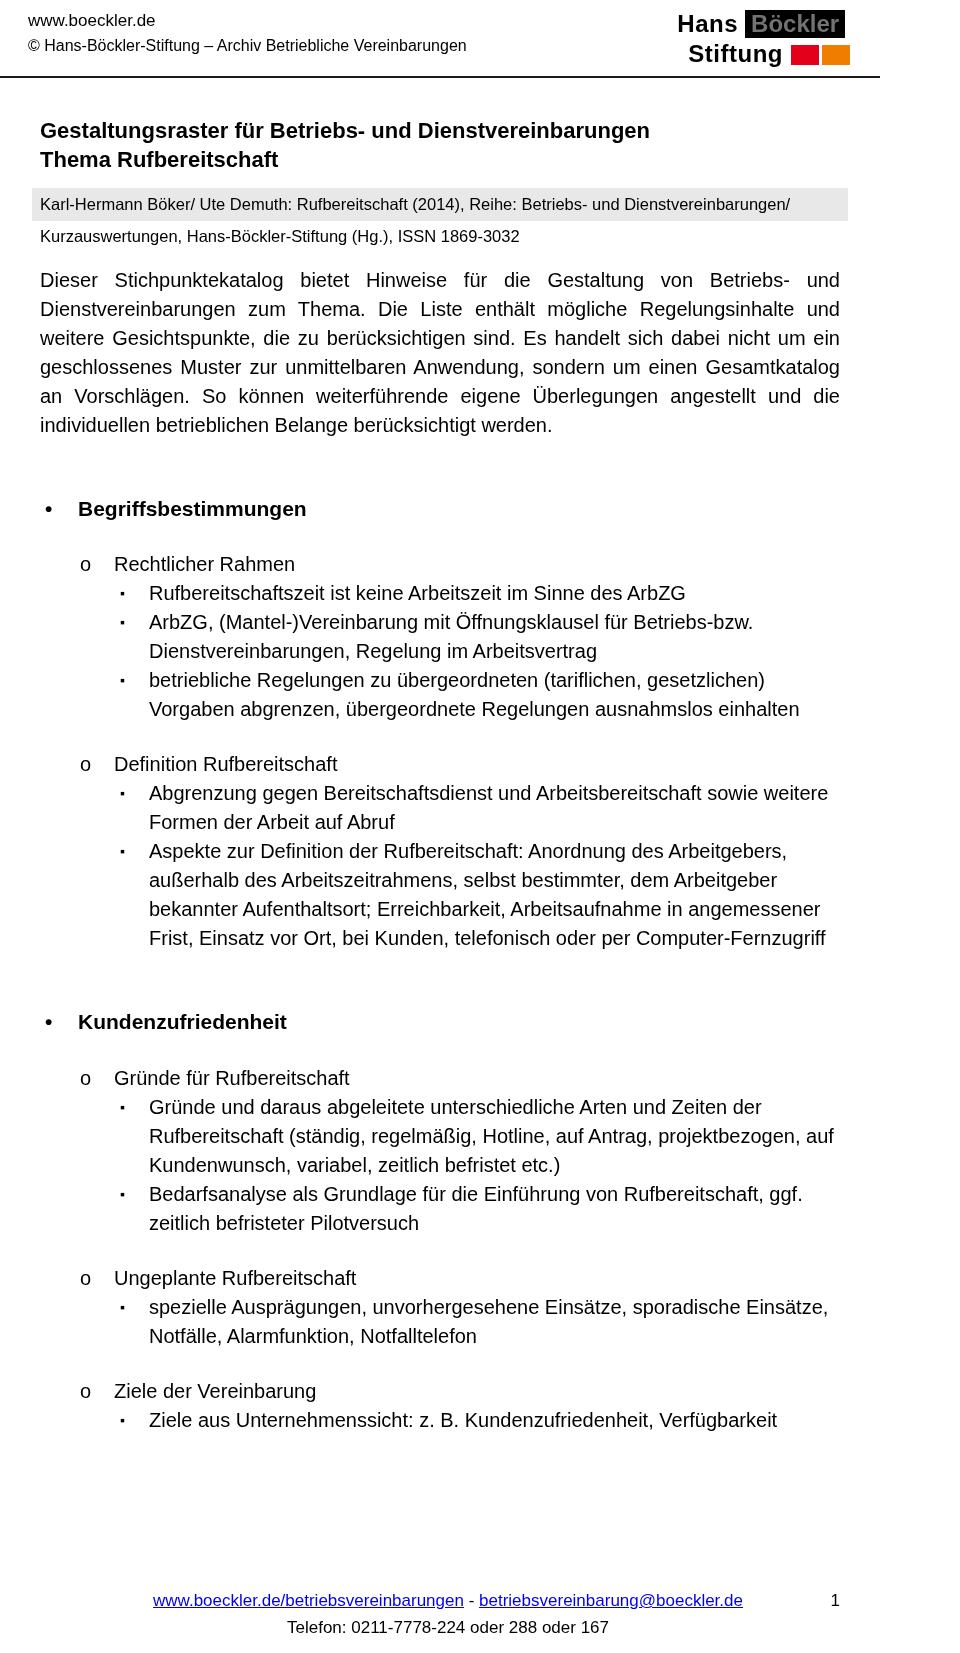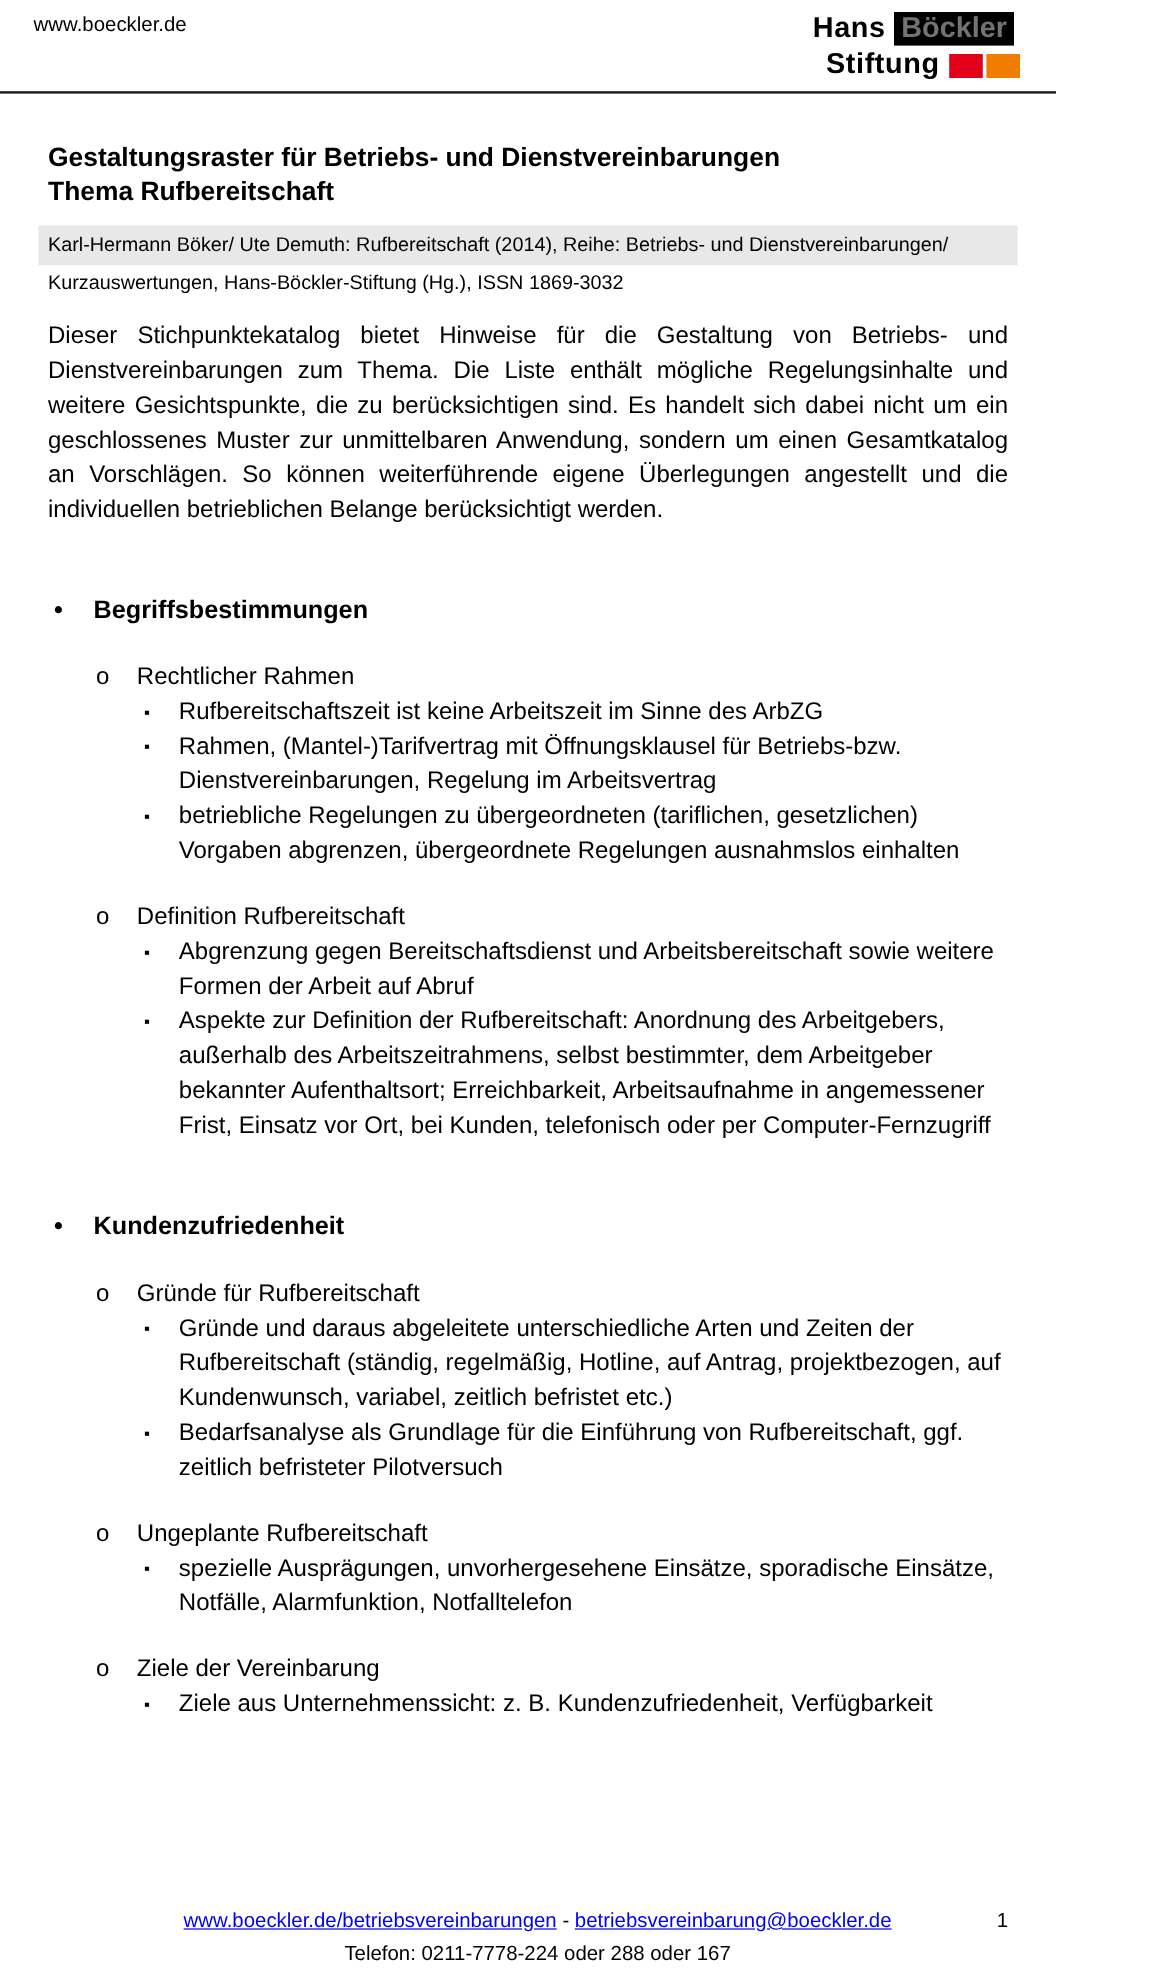--- a/index.html
+++ b/index.html
@@ -77,20 +77,21 @@
   a.flink { color: var(--link-blue, #0000EE); text-decoration: underline; cursor: pointer; }
 </style>
 </head>
 <body>
 
 <div class="page">
 
   <header class="hdr">
     <div class="hdr-left">
       <div class="hdr-site">www.boeckler.de</div>
+      <div class="hdr-copy">© Hans-Böckler-Stiftung – Archiv Betriebliche Vereinbarungen</div>
     </div>
     <div class="logo">
       <div class="logo-row">
         <span class="logo-word">Hans</span>
         <span class="logo-box">Böckler</span>
       </div>
       <div class="logo-row logo-row2">
         <span class="logo-word">Stiftung</span>
         <span class="sq sq-red"></span>
         <span class="sq sq-orange"></span>
@@ -123,21 +124,21 @@
             <div class="sub-title-row">
               <span class="marker m2">o</span>
               <span class="sub-title">Rechtlicher Rahmen</span>
             </div>
             <div class="item-row">
               <span class="marker m3">▪</span>
               <span class="item-text">Rufbereitschaftszeit ist keine Arbeitszeit im Sinne des ArbZG</span>
             </div>
             <div class="item-row">
               <span class="marker m3">▪</span>
-              <span class="item-text">Rahmen, (Mantel-)Tarifvertrag mit Öffnungsklausel für Betriebs-bzw. Dienstvereinbarungen, Regelung im Arbeitsvertrag</span>
+              <span class="item-text">ArbZG, (Mantel-)Vereinbarung mit Öffnungsklausel für Betriebs-bzw. Dienstvereinbarungen, Regelung im Arbeitsvertrag</span>
             </div>
             <div class="item-row">
               <span class="marker m3">▪</span>
               <span class="item-text">betriebliche Regelungen zu übergeordneten (tariflichen, gesetzlichen) Vorgaben abgrenzen, übergeordnete Regelungen ausnahmslos einhalten</span>
             </div>
           </div>
           <div class="subsection">
             <div class="sub-title-row">
               <span class="marker m2">o</span>
               <span class="sub-title">Definition Rufbereitschaft</span>

